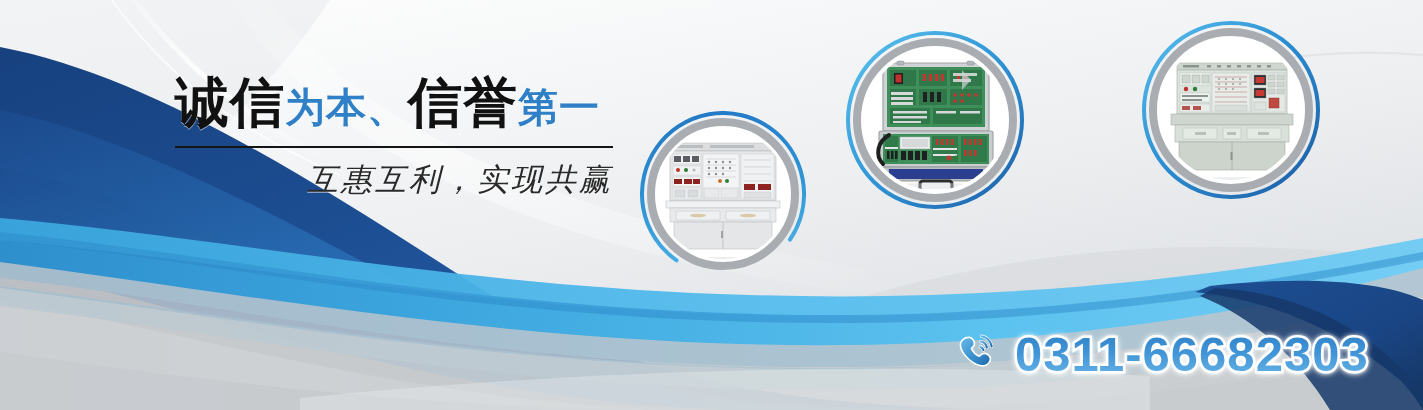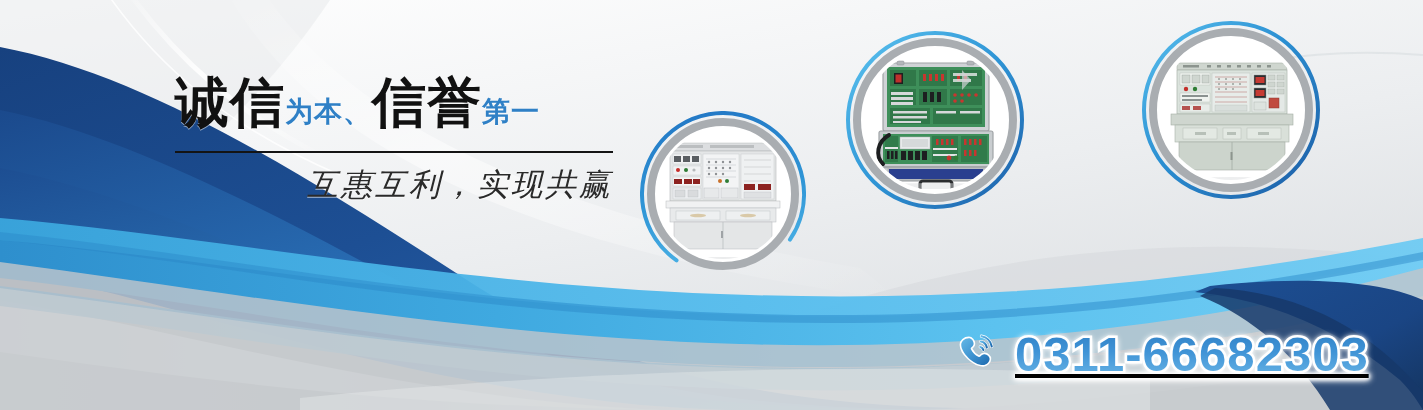--- a/index.html
+++ b/index.html
@@ -15,41 +15,41 @@
   #banner svg.layer{position:absolute;inset:0;width:1423px;height:410px;display:block;}
 
   
   .textblock{position:absolute;left:175px;top:72px;width:460px;}
   .headline{
     font-size:54px;line-height:60px;font-weight:bold;color:#111;
     letter-spacing:1px;white-space:nowrap;
     text-shadow:0 1px 0 rgba(255,255,255,.55);
   }
   .headline .blue{color:#2f80c6;}
-  .headline .sm{font-size:28px;text-align:center;}
+  .headline .sm{font-size:40px;text-align:center;}
   .rule{height:2px;background:#141414;margin-top:9px;width:438px;}
   .subtitle{
     margin-top:14px;font-size:31px;line-height:36px;color:#2a2a2a;
     letter-spacing:3px;text-align:right;width:438px;white-space:nowrap;
     text-shadow:0 1px 0 rgba(255,255,255,.6);
     font-style:italic;
   }
 
   
   .phone{position:absolute;left:955px;top:328px;display:flex;align-items:center;gap:14px;}
   .phone-icon{width:46px;height:46px;flex:0 0 46px;}
   .phone-num{
     font-size:49px;line-height:52px;font-weight:bold;letter-spacing:1px;
     background:linear-gradient(180deg,#2f7fc4 0%,#3f93d6 45%,#69b5e6 100%);
     -webkit-background-clip:text;background-clip:text;color:transparent;
     -webkit-text-stroke:0px transparent;
     filter:drop-shadow(0 0 2px #ffffff) drop-shadow(0 0 3px #ffffff) drop-shadow(0 1px 1px rgba(255,255,255,.9));
     white-space:nowrap;
   }
-  .phone-num-wrap{position:relative;text-decoration:underline;}
+  .phone-num-wrap{position:relative;}
   .phone-num-stroke{
     position:absolute;left:0;top:0;
     font-size:49px;line-height:52px;font-weight:bold;letter-spacing:1px;
     color:transparent;-webkit-text-stroke:5px #ffffff;white-space:nowrap;z-index:0;
   }
   .phone-num{position:relative;z-index:1;}
 </style>
 </head>
 <body>
 

